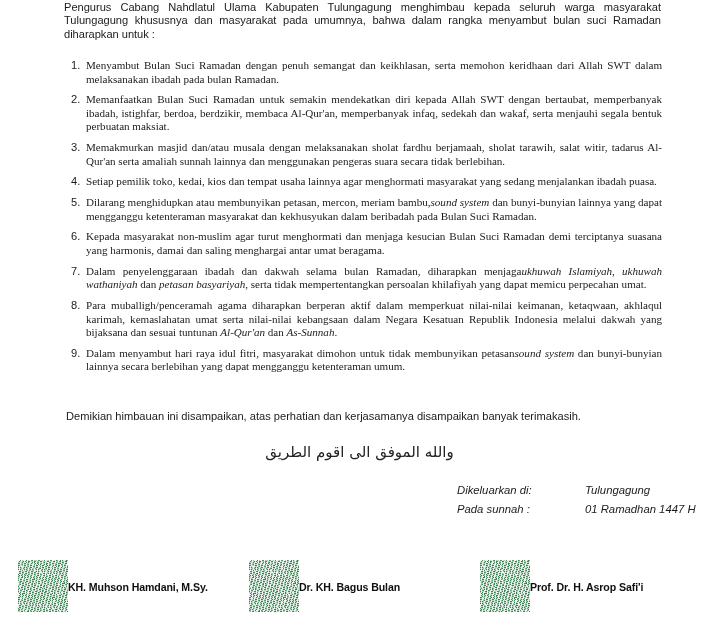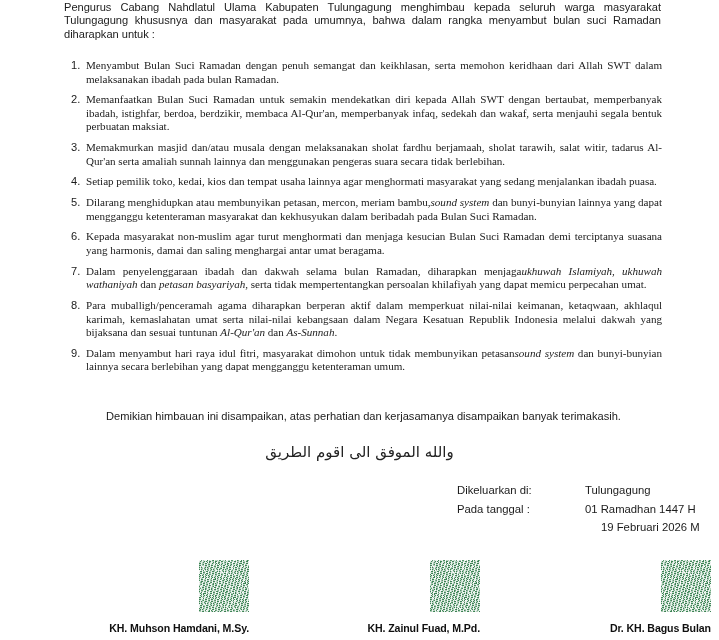--- a/index.html
+++ b/index.html
@@ -68,21 +68,20 @@
   .item .body i { font-style: italic; }
 
   
   .closing {
     position: absolute;
     left: 66px;
     top: 410px;
     width: 595px;
     font-size: 11.1px;
     line-height: 13.5px;
-    text-align: center;
   }
 
   
   .arabic {
     position: absolute;
     left: 0;
     top: 443px;
     width: 719px;
     text-align: center;
     font-family: "DejaVu Sans", sans-serif;
@@ -95,20 +94,21 @@
   .issued {
     position: absolute;
     left: 457px;
     top: 481px;
     font-size: 11.3px;
     line-height: 18.6px;
   }
   .issued .row {
     display: flex;
     white-space: nowrap;
+    font-style: italic;
   }
   .issued .lbl {
     width: 86px;
     flex: 0 0 86px;
   }
   .issued .val { flex: 0 0 auto; margin-left: 42px; }
   .issued .row.indent .lbl { visibility: hidden; }
   .issued .row.indent .val { padding-left: 16px; }
 
   
@@ -116,22 +116,21 @@
     position: absolute;
     left: 0;
     top: 560px;
     width: 719px;
     display: flex;
     padding: 0 8px 0 18px;
   }
   .sig {
     flex: 1 1 0;
     display: flex;
-    flex-direction: column;
-    align-items: flex-end;
+    align-items: center;
   }
   .qr {
     width: 50px;
     height: 52px;
     position: relative;
     overflow: hidden;
     background-color: #ffffff;
     background-image:
       repeating-linear-gradient(0deg, rgba(47,122,72,0.92) 0 1px, rgba(255,255,255,0) 1px 2px),
       repeating-linear-gradient(90deg, rgba(47,122,72,0.85) 0 1px, rgba(255,255,255,0) 1px 2px),
@@ -227,45 +226,41 @@
   <div class="closing">Demikian himbauan ini disampaikan, atas perhatian dan kerjasamanya disampaikan banyak terimakasih.</div>
 
   <div class="arabic">والله الموفق الى اقوم الطريق</div>
 
   <div class="issued">
     <div class="row">
       <span class="lbl">Dikeluarkan di:</span>
       <span class="val">Tulungagung</span>
     </div>
     <div class="row">
-      <span class="lbl">Pada tanggal :</span>
+      <span class="lbl">Pada sunnah :</span>
       <span class="val">01 Ramadhan 1447 H</span>
-    </div>
-    <div class="row indent">
-      <span class="lbl">Pada tanggal :</span>
-      <span class="val">19   Februari   2026 M</span>
     </div>
   </div>
 
   <div class="sigrow">
 
     <div class="sig">
       <div class="qr"></div>
       <div class="qrcaption">​</div>
       <div class="signame">KH. Muhson Hamdani, M.Sy.</div>
     </div>
 
-    <div class="sig">
-      <div class="qr"></div>
-      <div class="qrcaption">​</div>
-      <div class="signame">KH. Zainul Fuad, M.Pd.</div>
-    </div>
 
     <div class="sig">
       <div class="qr"></div>
       <div class="qrcaption">​</div>
       <div class="signame">Dr. KH. Bagus Bulan</div>
     </div>
 
+    <div class="sig">
+      <div class="qr"></div>
+      <div class="qrcaption">​</div>
+      <div class="signame">Prof. Dr. H. Asrop Safi'i</div>
+    </div>
 
   </div>
 
 </div>
 
 </body></html>

